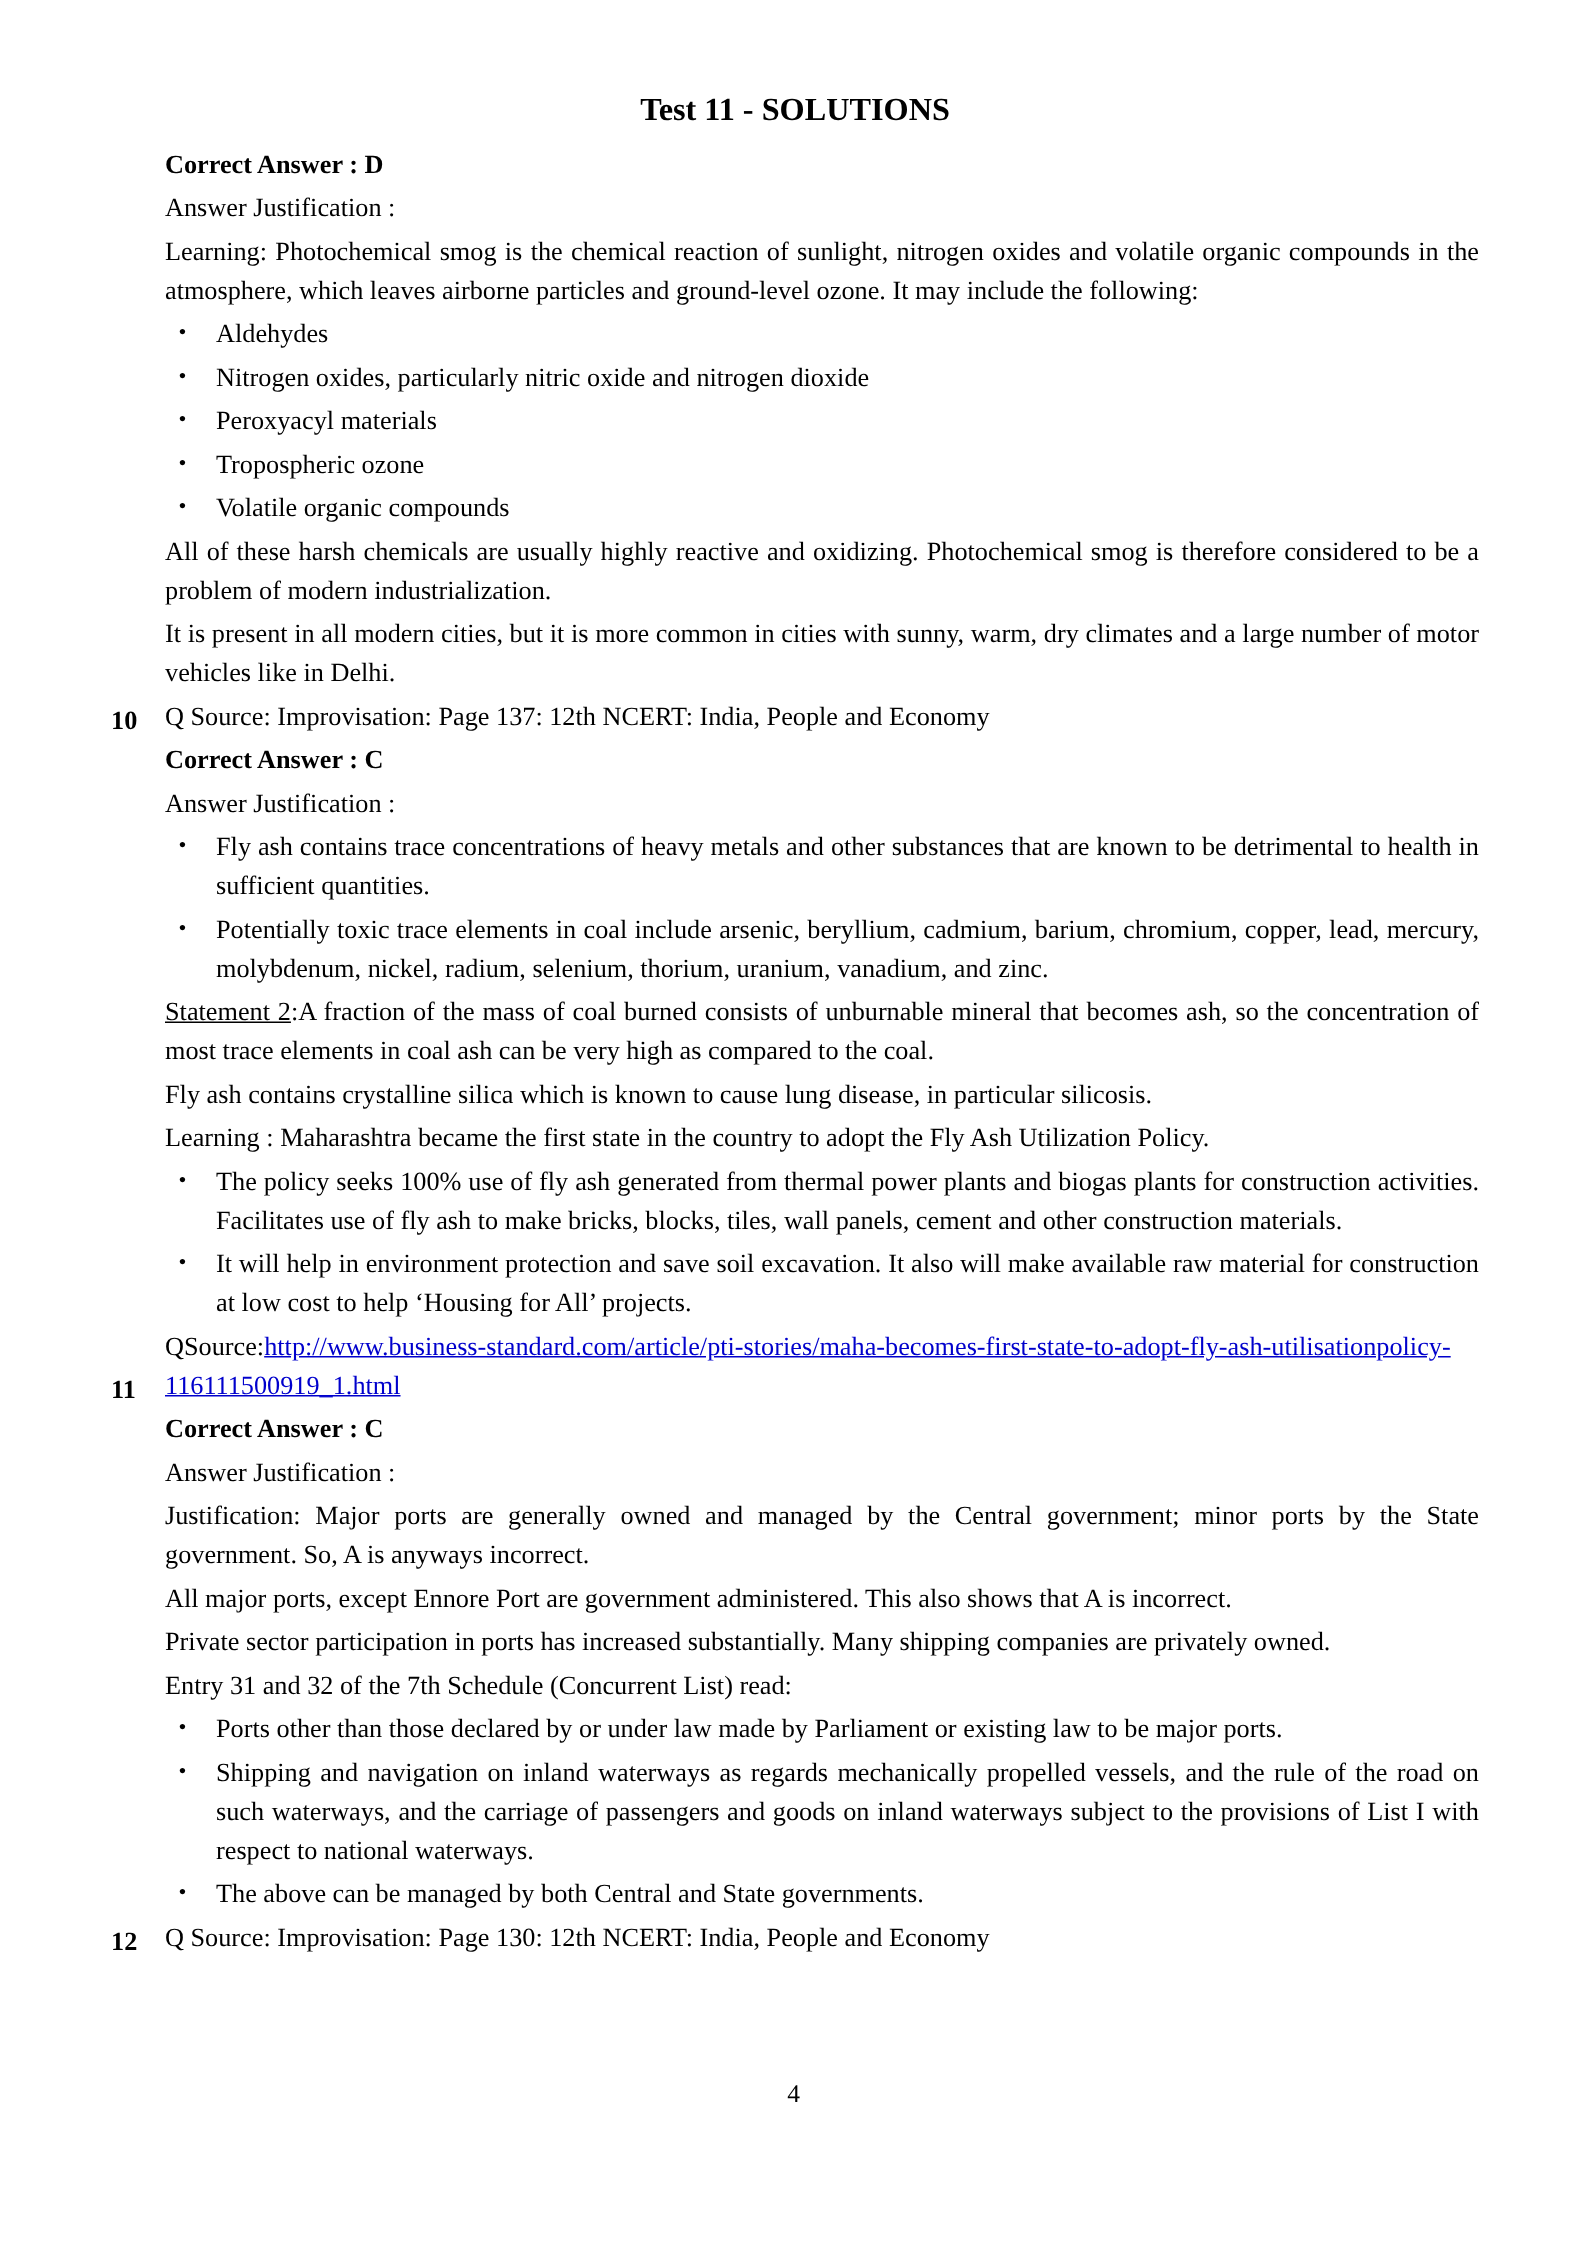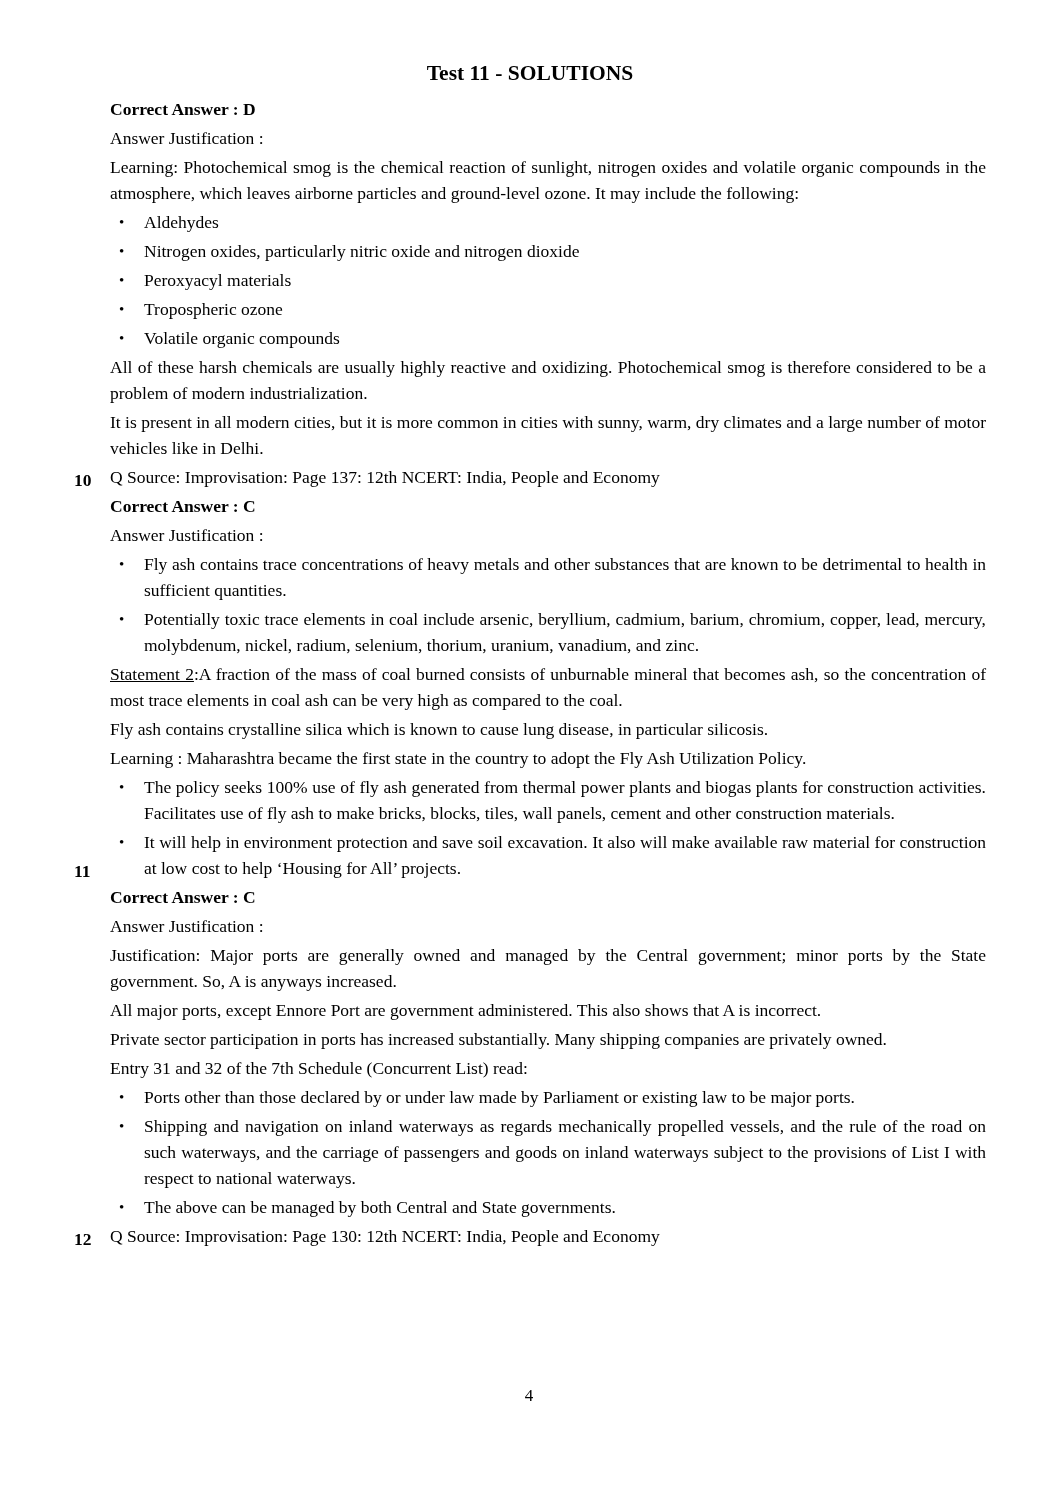--- a/index.html
+++ b/index.html
@@ -127,29 +127,30 @@
 
       <div class="bullet">
         <span class="glyph">•</span>
         <span class="btext">The policy seeks 100% use of fly ash generated from thermal power plants and biogas plants for construction activities. Facilitates use of fly ash to make bricks, blocks, tiles, wall panels, cement and other construction materials.</span>
       </div>
       <div class="bullet">
         <span class="glyph">•</span>
         <span class="btext">It will help in environment protection and save soil excavation. It also will make available raw material for construction at low cost to help ‘Housing for All’ projects.</span>
       </div>
 
+      <p><b>QSource:</b><a class="qlink">http://www.business-standard.com/article/pti-stories/maha-becomes-first-state-to-adopt-fly-ash-utilisationpolicy-116111500919_1.html</a></p>
     </div>
   </section>
 
   <section class="item">
     <div class="num">12</div>
     <div class="body">
       <p class="heading">Correct Answer : C</p>
       <p>Answer Justification :</p>
-      <p><b>Justification:</b><span> Major ports are generally owned and managed by the Central government; minor ports by the State government. So, A is anyways increased.</span></p>
+      <p><b>Justification:</b><span> Major ports are generally owned and managed by the Central government; minor ports by the State government. So, A is anyways incorrect.</span></p>
       <p>All major ports, except Ennore Port are government administered. This also shows that A is incorrect.</p>
       <p>Private sector participation in ports has increased substantially. Many shipping companies are privately owned.</p>
       <p>Entry 31 and 32 of the 7th Schedule (Concurrent List) read:</p>
 
       <div class="bullet">
         <span class="glyph">•</span>
         <span class="btext">Ports other than those declared by or under law made by Parliament or existing law to be major ports.</span>
       </div>
       <div class="bullet">
         <span class="glyph">•</span>

